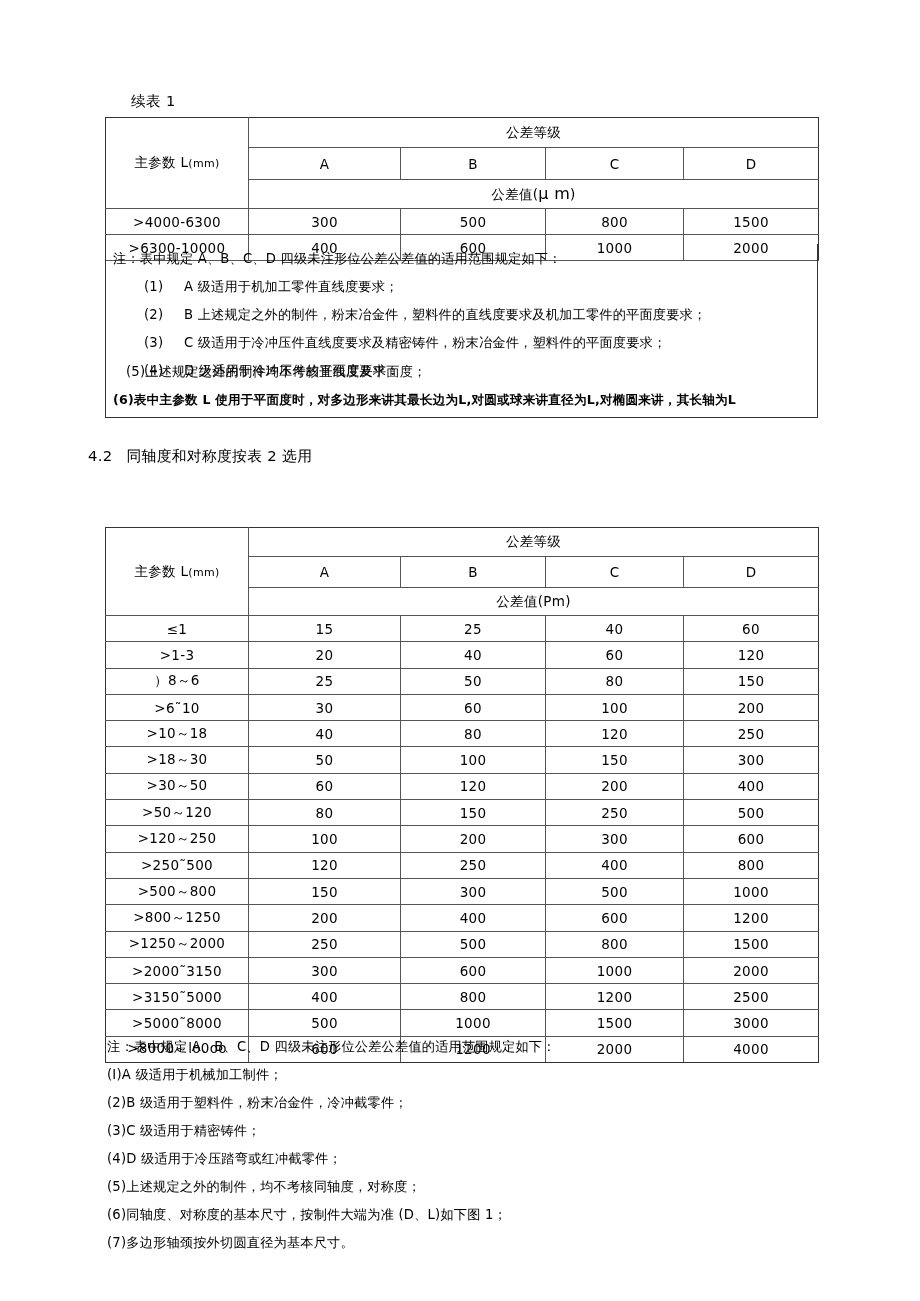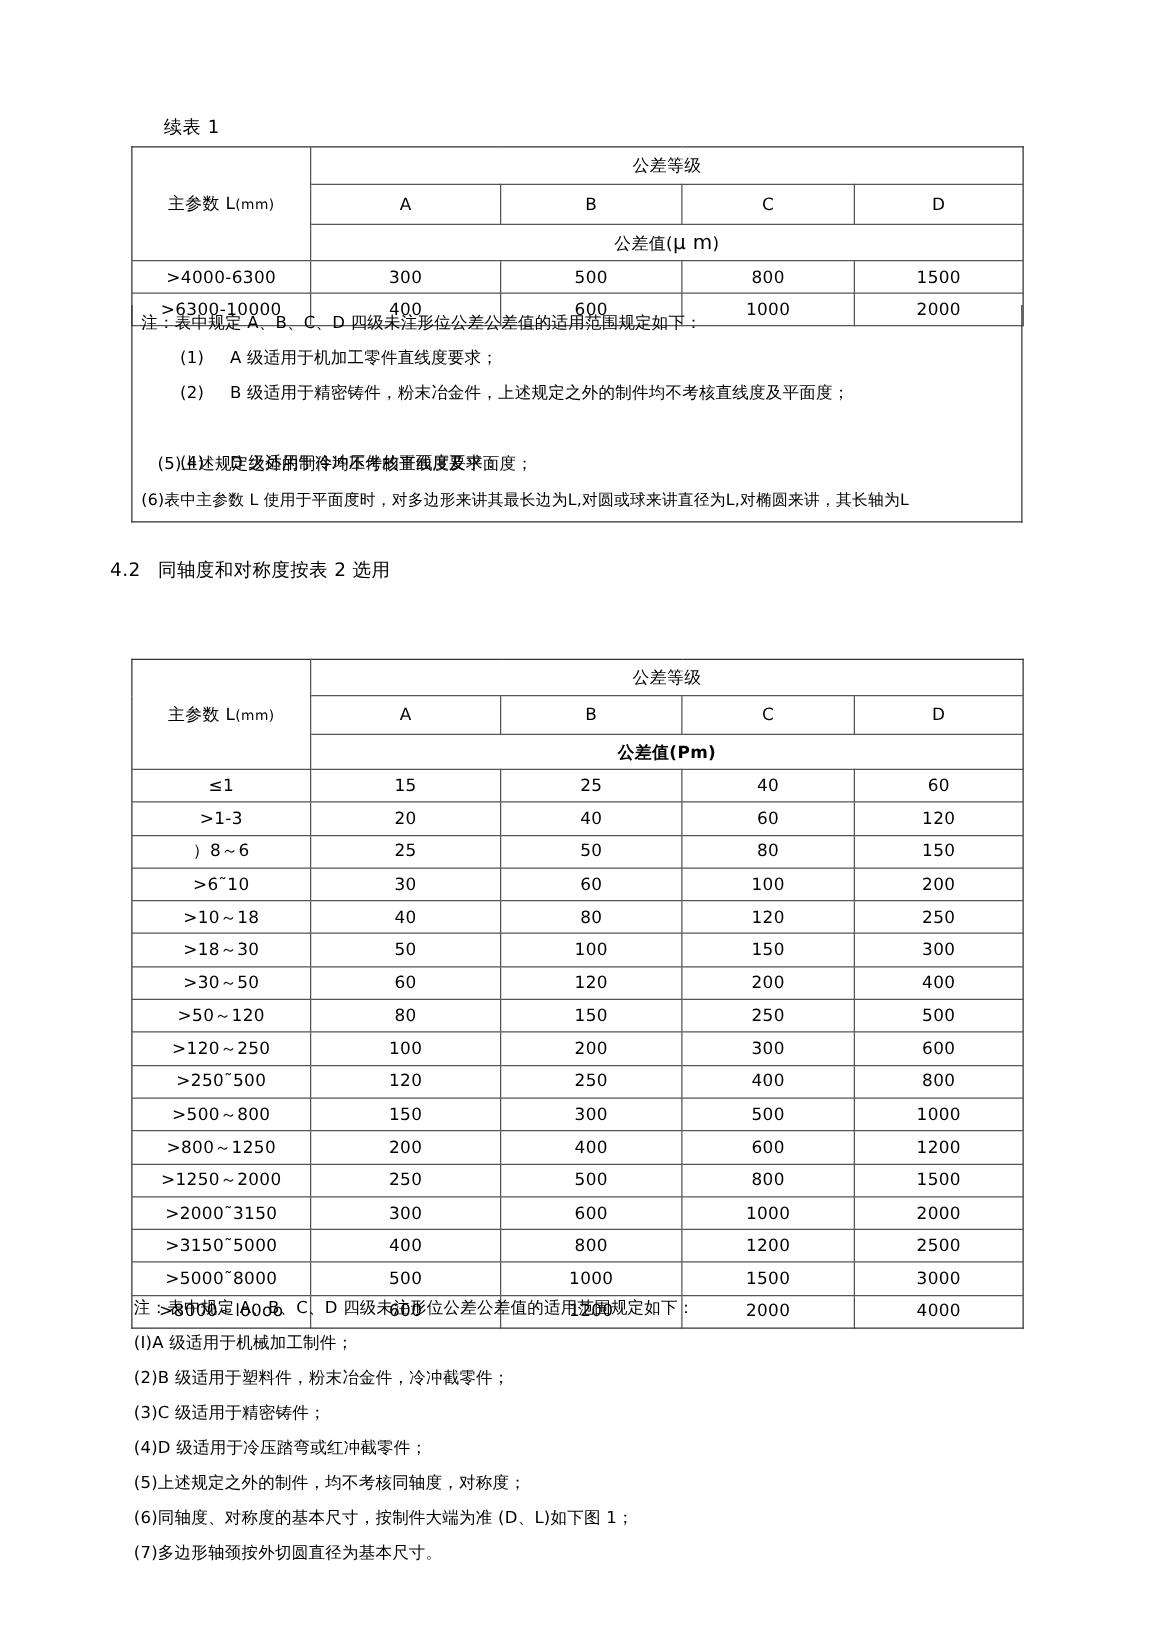--- a/index.html
+++ b/index.html
@@ -92,21 +92,21 @@
     top: 527px;
     width: 713px;
   }
   #table2 .c0 { width: 143px; }
   #table2 .c1 { width: 152px; }
   #table2 .c2 { width: 145px; }
   #table2 .c3 { width: 138px; }
   #table2 .c4 { width: 135px; }
   #table2 .r-grade  { height: 29px; }
   #table2 .r-letter { height: 31px; }
-  #table2 .r-value  { height: 28px; font-weight: bold; }
+  #table2 .r-value  { height: 28px; }
   #table2 .r-data   { height: 26.3px; }
 
   .mainparam { font-size: 14px; }
   .mainparam .unit { font-size: 11px; }
   .grade-hdr { font-size: 14.5px; }
   .value-hdr { font-size: 14.5px; }
   .value-hdr .u { font-size: 16px; }
 
   
   .notes-wrap {
@@ -206,28 +206,31 @@
     </tbody>
   </table>
 
   <div id="t1-notes" class="notes-wrap">
     <div class="note-line" style="top:8px;">注：表中规定 A、B、C、D 四级未注形位公差公差值的适用范围规定如下：</div>
 
     <div class="note-line indent" style="top:36px;">
       <span class="idx">(1)</span><span>A 级适用于机加工零件直线度要求；</span>
     </div>
     <div class="note-line indent" style="top:64px;">
-      <span class="idx">(2)</span><span>B 级适用于精密铸件，粉末冶金件，上述规定之外的制件均不考核直线度及平面度；</span>
+      <span class="idx">(2)</span><span>B 上述规定之外的制件，粉末冶金件，塑料件的直线度要求及机加工零件的平面度要求；</span>
+    </div>
+    <div class="note-line indent" style="top:92px;">
+      <span class="idx">(3)</span><span>C 级适用于冷冲压件直线度要求及精密铸件，粉末冶金件，塑料件的平面度要求；</span>
     </div>
     <div class="note-line indent" style="top:120px;">
       <span class="idx">(4)</span><span>D 级适用于冷冲压件的平面度要求：</span>
     </div>
 
     <div class="note-line" style="top:121px; left:20px;">(5)上述规定之外的制件均不考核直线度及平面度；</div>
-    <div class="note-line" style="top:150px; left:7px; font-size:12.6px;">(6)表中主参数 L 使用于平面度时，对多边形来讲其最长边为L,对圆或球来讲直径为L,对椭圆来讲，其长轴为L</div>
+    <div class="note-line" style="top:150px; left:7px; font-size:12.6px;font-weight:bold;">(6)表中主参数 L 使用于平面度时，对多边形来讲其最长边为L,对圆或球来讲直径为L,对椭圆来讲，其长轴为L</div>
   </div>
 
   <div class="section-heading">
     <span class="num">4.2</span><span>同轴度和对称度按表 2 选用</span>
   </div>
 
 
   <table class="tbl" id="table2">
     <colgroup>
       <col class="c0">

